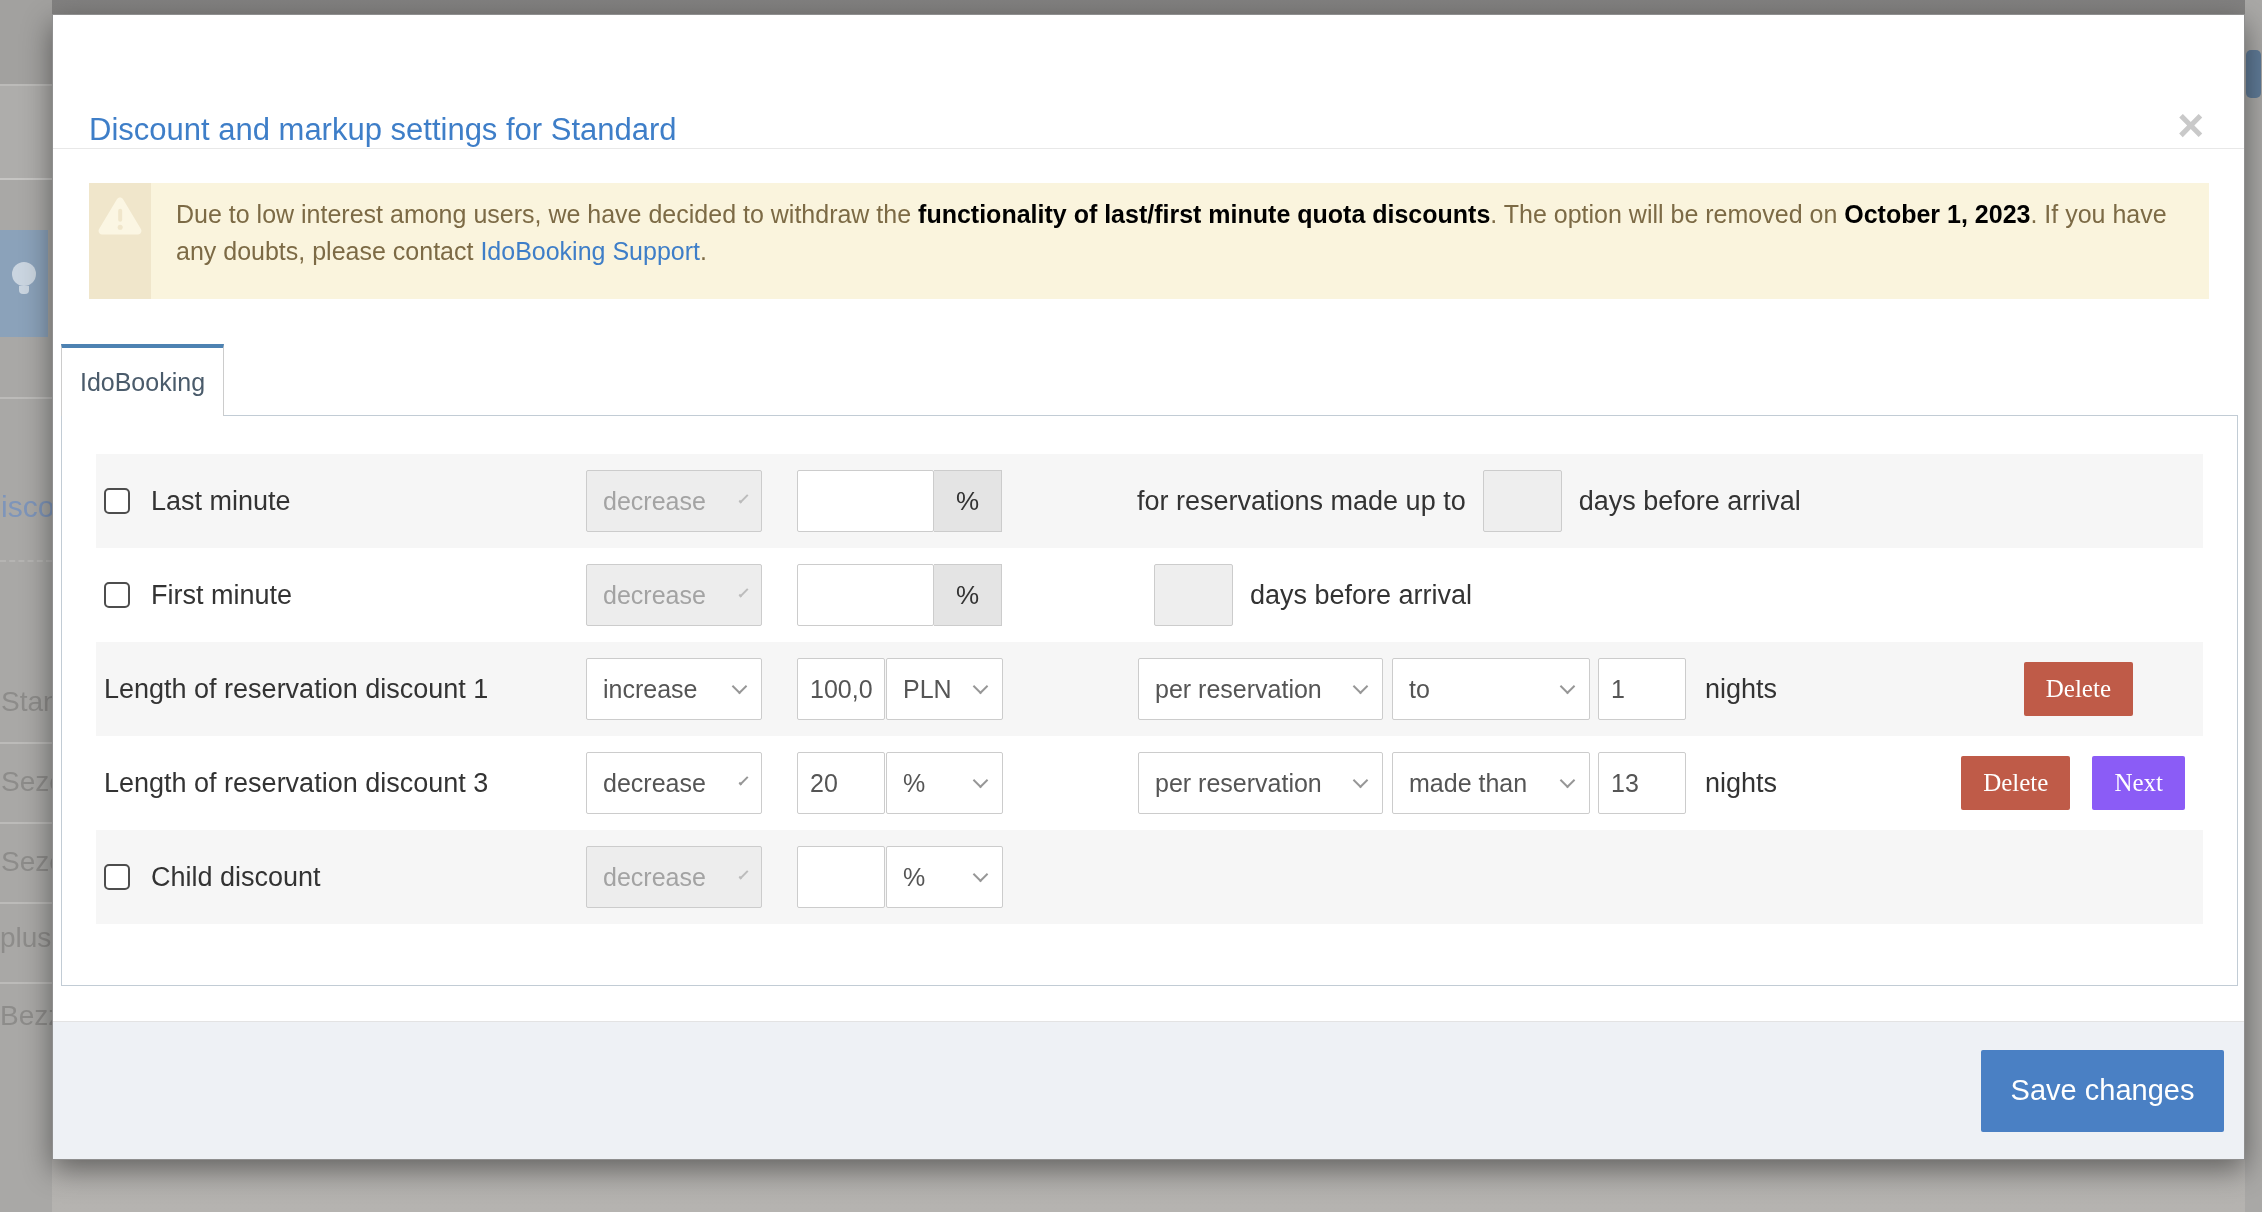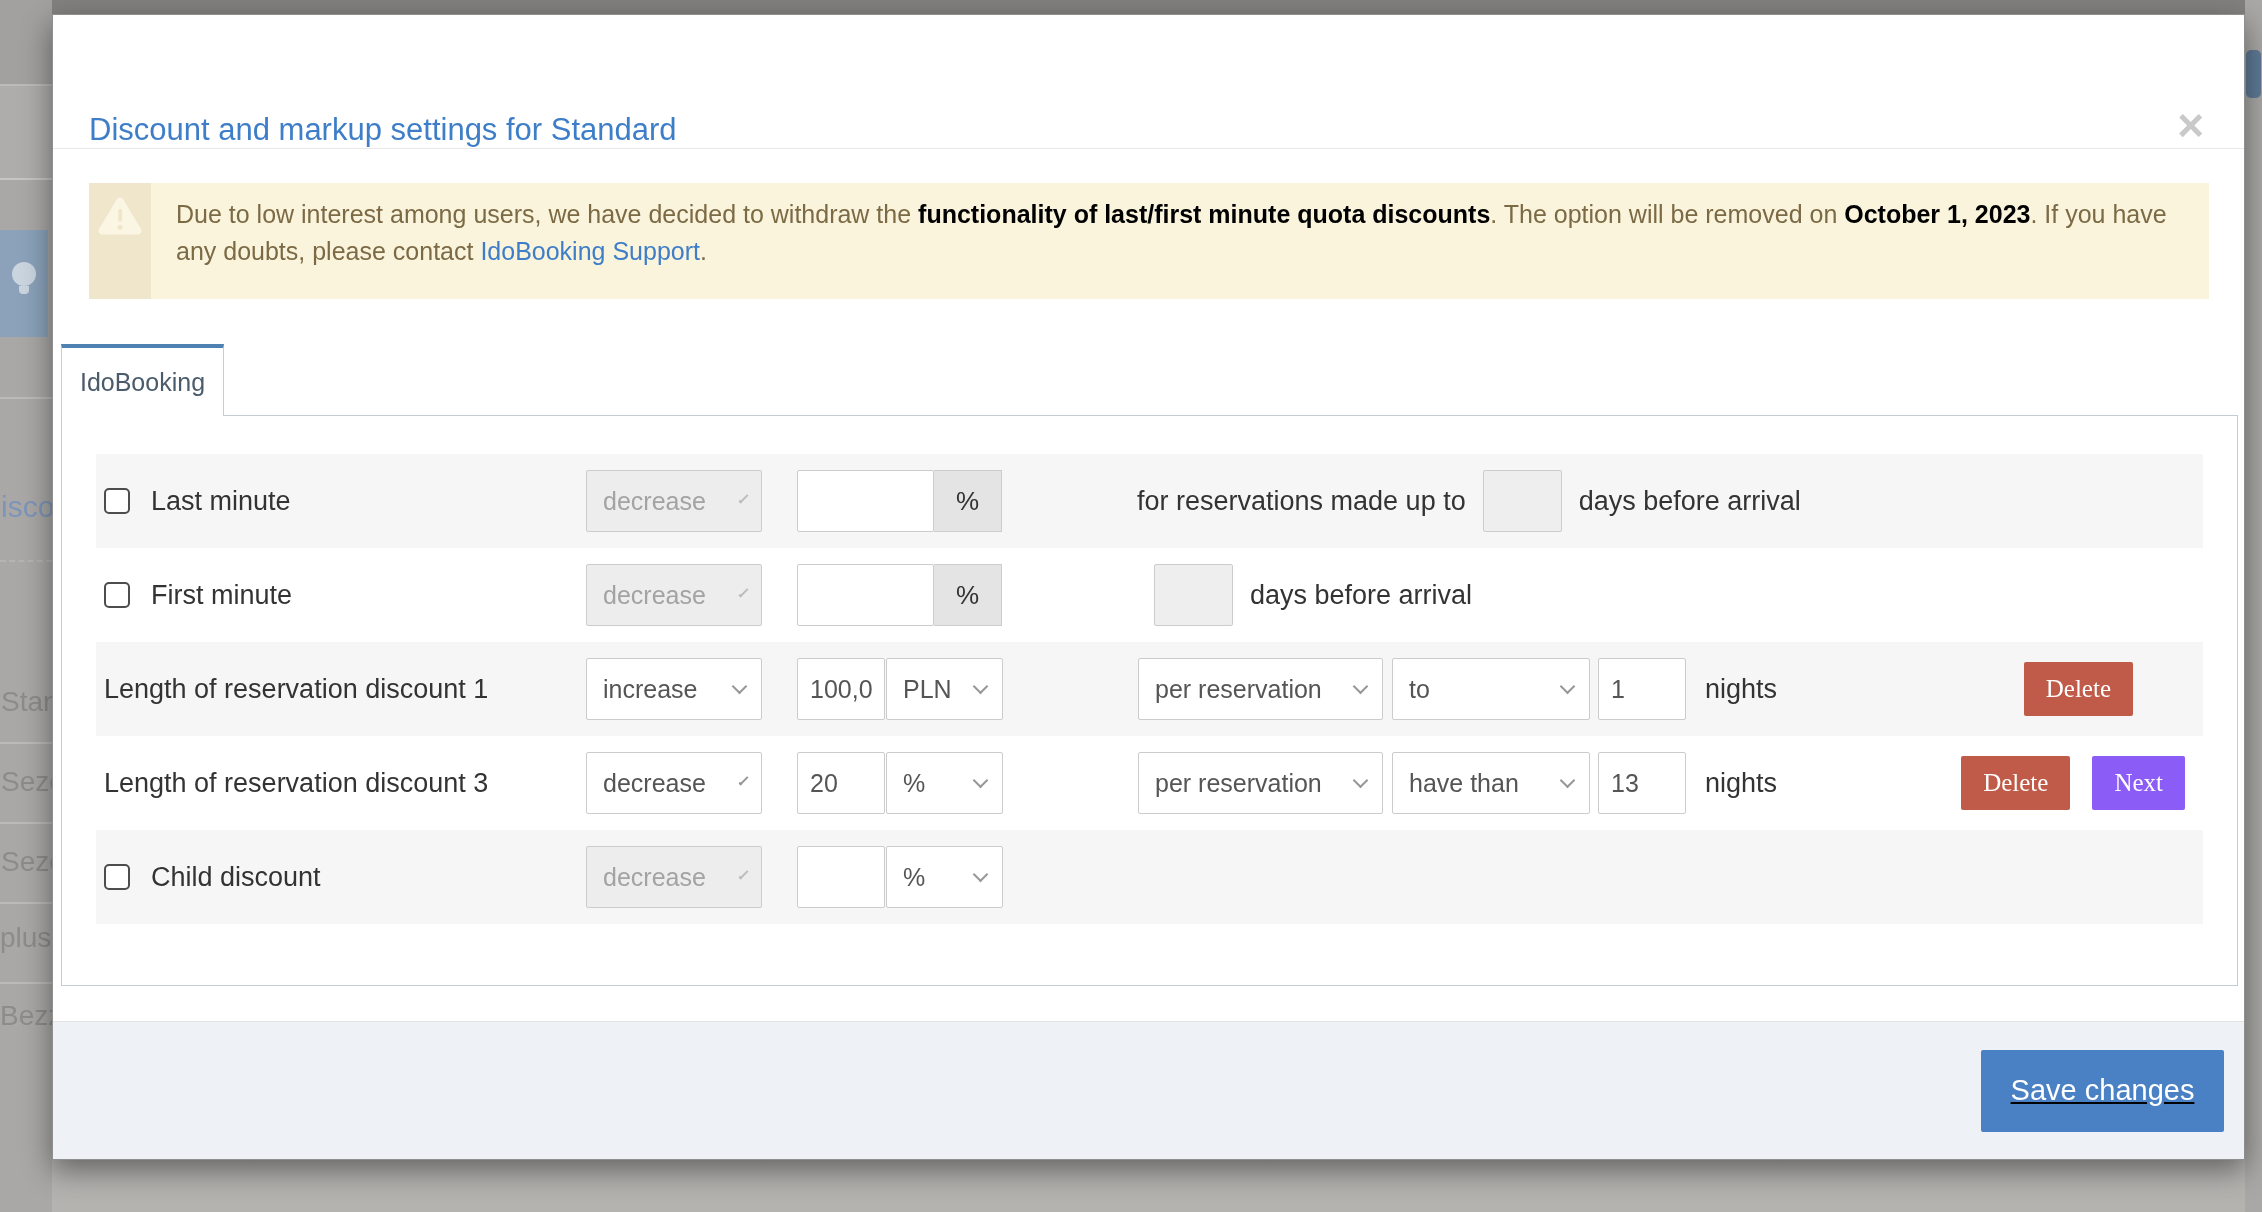--- a/index.html
+++ b/index.html
@@ -80,21 +80,21 @@
 
   .cond { display:flex; align-items:center; margin-left:135px; font-size:27px; color:#333; flex:none; }
 
   .btn { height:54px; border:none; border-radius:2px; color:#fff; font-size:25px; padding:0 22px; font-family:Liberation Serif, serif; cursor:pointer; }
   .btn-delete { background:#bf5b48; }
   .btn-next { background:#8b5cf6; }
   .actions-r3 { margin-left:auto; margin-right:70px; }
   .actions-r4 { margin-left:auto; margin-right:18px; display:flex; gap:22px; }
 
   
-  .modal-footer { position:absolute; left:0; bottom:0; width:100%; height:138px; background:#eef1f5; border-top:1px solid #e3e3e3; display:flex; align-items:center; justify-content:flex-end; padding-right:20px;text-decoration:underline; }
+  .modal-footer { position:absolute; left:0; bottom:0; width:100%; height:138px; background:#eef1f5; border-top:1px solid #e3e3e3; display:flex; align-items:center; justify-content:flex-end; padding-right:20px; }
   .btn-save { width:243px; height:82px; background:#4a80c4; color:#fff; font-size:29px; border:none; border-radius:2px; font-family:inherit; cursor:pointer; }
 </style>
 </head>
 <body>
 
 <div class="bg-left">
   <div class="bg-band" style="top:0;height:84px;background:#a2a19f;"></div>
   <div class="bg-line" style="top:84px;"></div>
   <div class="bg-band" style="top:86px;height:92px;background:#aeadab;"></div>
   <div class="bg-line" style="top:178px;background:#c6c5c3;"></div>
@@ -226,21 +226,21 @@
           <span>%</span>
           <span class="chev"></span>
         </div>
       </div>
       <div class="cond">
         <div class="select w-scope">
           <span>per reservation</span>
           <span class="chev"></span>
         </div>
         <div class="select w-comp">
-          <span>have than</span>
+          <span>made than</span>
           <span class="chev"></span>
         </div>
         <input class="input nights-input" value="13" style="">
         <span>nights</span>
       </div>
       <div class="actions-r4">
         <button class="btn btn-delete">Delete</button>
         <button class="btn btn-next">Next</button>
       </div>
     </div>

